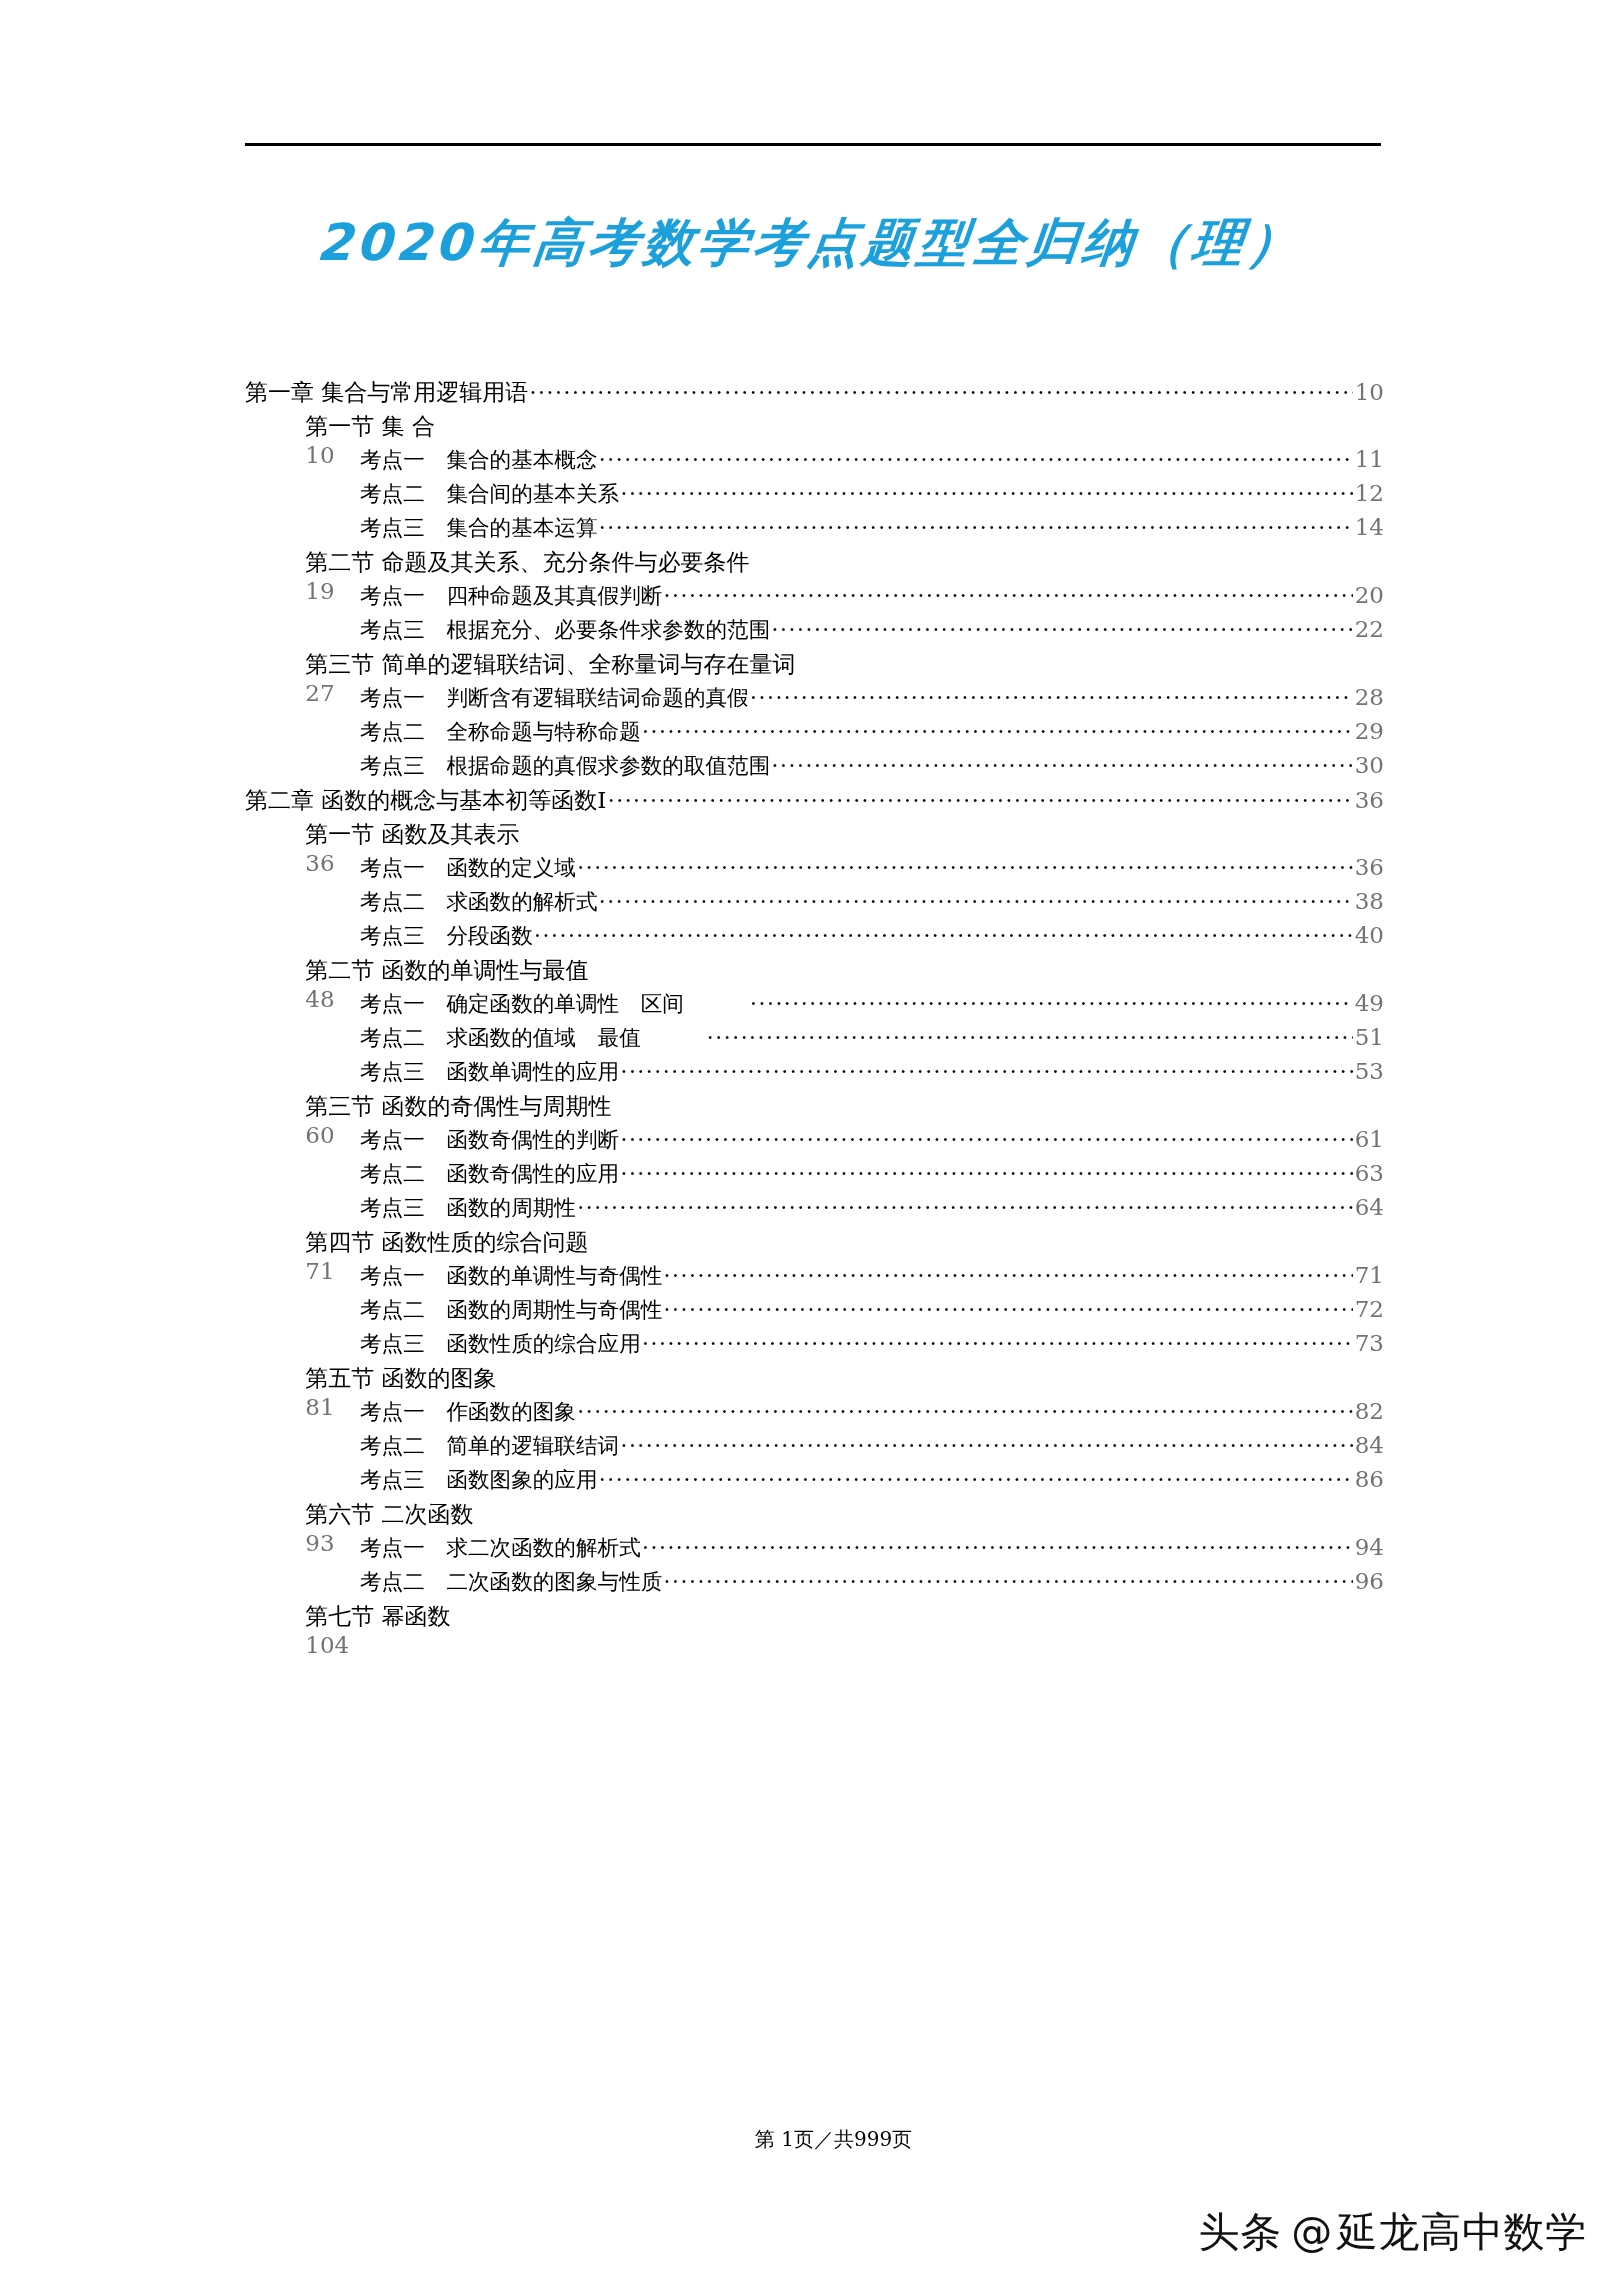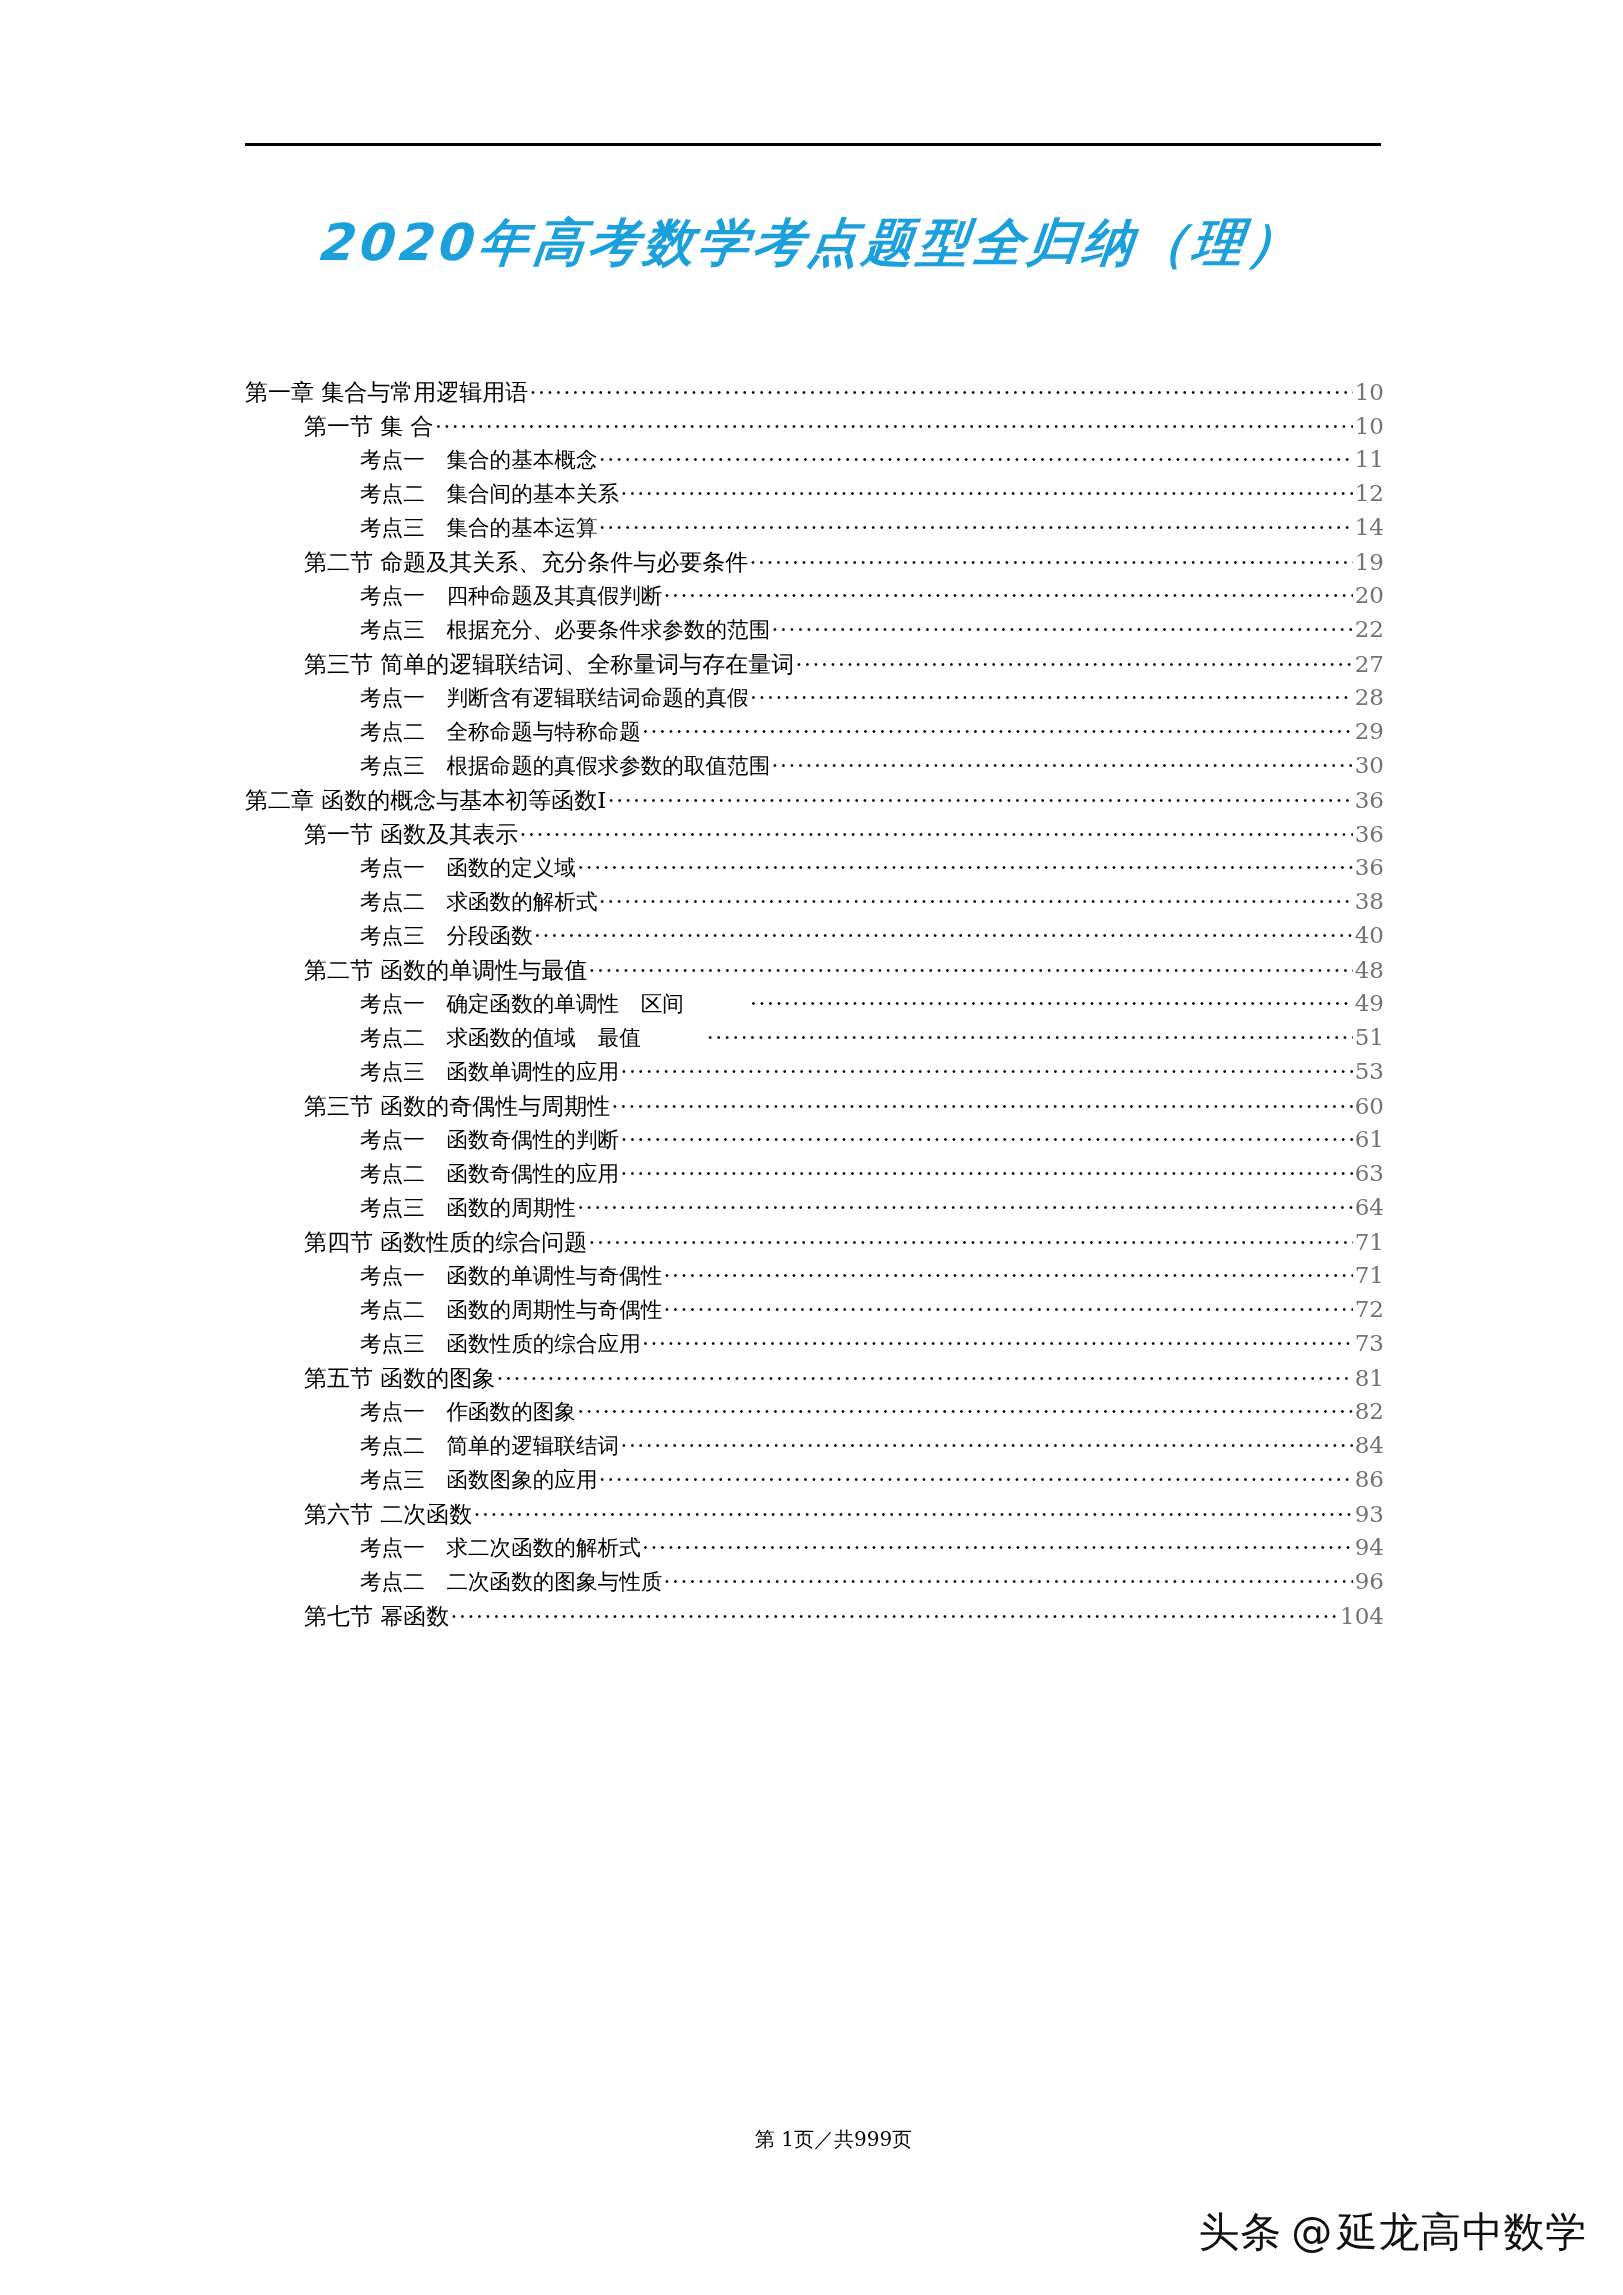--- a/index.html
+++ b/index.html
@@ -72,20 +72,21 @@
   .lvl-chapter {
     font-size: 23px;
     height: 34px;
     padding-left: 0px;
   }
   
   .lvl-section {
     font-size: 23px;
     height: 34px;
     padding-left: 59px;
+    flex-direction: column;
   }
   
   .lvl-point {
     font-size: 21.6px;
     height: 34px;
     padding-left: 115px;
   }
 
   .toc-label {
     flex: 0 0 auto;

